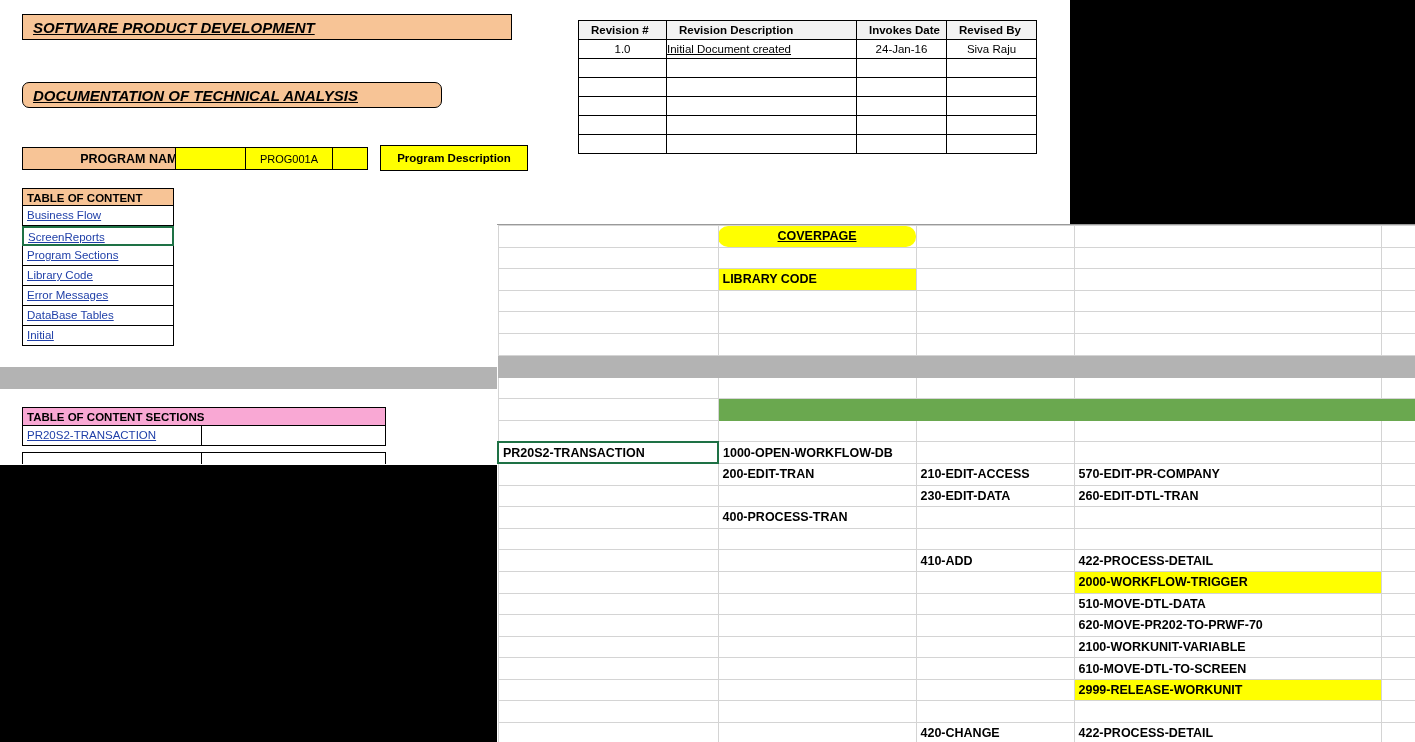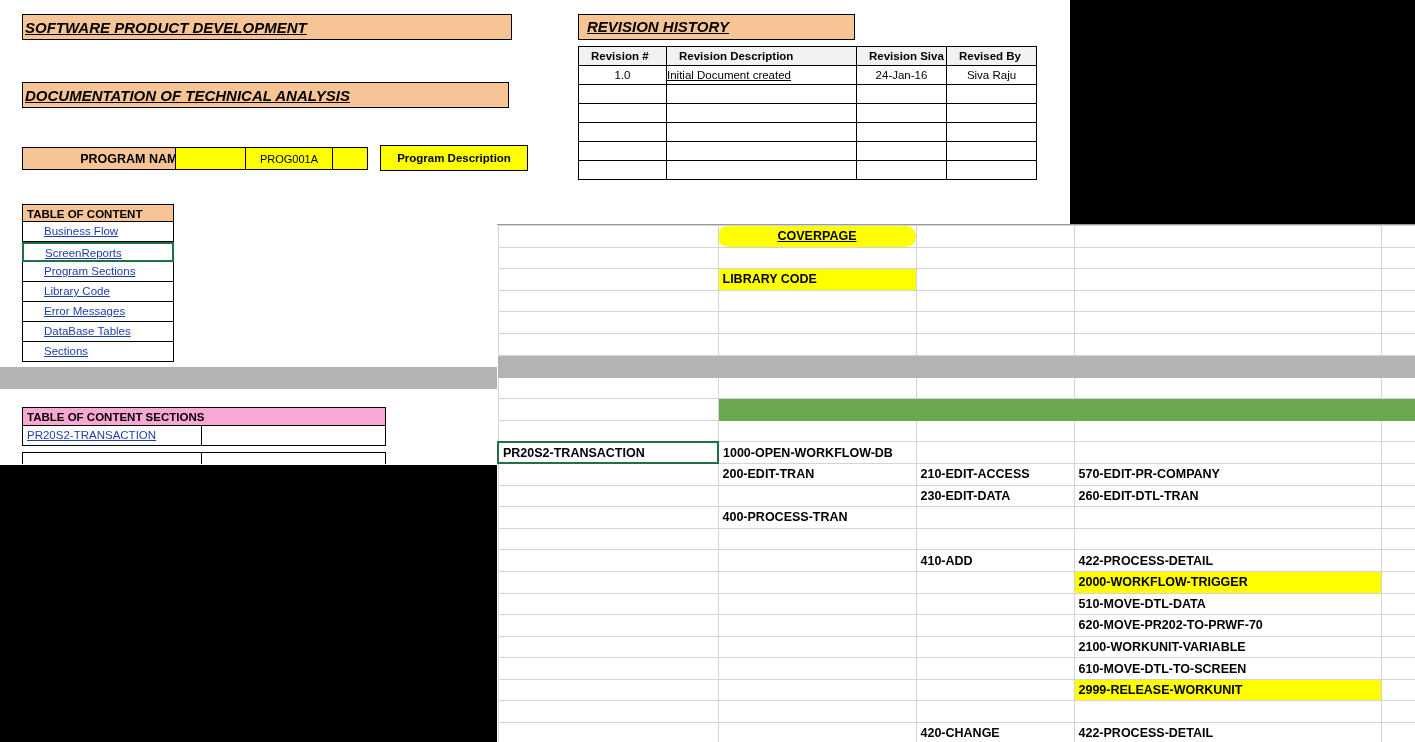--- a/index.html
+++ b/index.html
@@ -29,26 +29,26 @@
   .title-box {
     position: absolute;
     background: #f7c496;
     border: 1px solid #000000;
     font-weight: bold;
     font-style: italic;
     font-size: 15px;
     color: #000000;
     display: flex;
     align-items: center;
-    padding-left: 2px;
+    padding-left: 10px;
     box-sizing: border-box;
     text-decoration: underline;
   }
   #title-spd  { left: 22px;  top: 14px;  width: 490px; height: 26px; }
-  #title-doc  { left: 22px;  top: 82px;  width: 487px; height: 26px; }
+  #title-doc  { left: 22px;  top: 82px;  width: 420px; height: 26px; border-radius: 7px; }
 
   .prog-name-box {
     position: absolute;
     left: 22px; top: 147px; width: 222px; height: 23px;
     background: #f7c496;
     border: 1px solid #000000;
     font-weight: bold;
     font-size: 12.5px;
     display: flex;
     align-items: center;
@@ -97,29 +97,28 @@
   }
   .toc-header {
     background: #f7c496;
     border: 1px solid #000000;
     font-weight: bold;
     font-size: 11.5px;
     height: 18px;
     line-height: 18px;
     padding-left: 4px;
     box-sizing: border-box;
-    margin-top: 16px;
   }
   .toc-item {
     border: 1px solid #000000;
     border-top: none;
     height: 20px;
     line-height: 19px;
     font-size: 11.5px;
-    padding-left: 21px;
+    padding-left: 4px;
     box-sizing: border-box;
     color: #1f3fa8;
     text-decoration: underline;
     background: #ffffff;
   }
   .toc-item.selected {
     border: 2px solid #1e7145;
     color: #1f3fa8;
   }
 
@@ -305,51 +304,50 @@
     <div class="prog-desc-box">Program Description</div>
 
     <div class="toc">
       <div class="toc-header">TABLE OF CONTENT</div>
       <div class="toc-item">Business Flow</div>
       <div class="toc-item selected">ScreenReports</div>
       <div class="toc-item">Program Sections</div>
       <div class="toc-item">Library Code</div>
       <div class="toc-item">Error Messages</div>
       <div class="toc-item">DataBase Tables</div>
-      <div class="toc-item">Sections</div>
+      <div class="toc-item">Initial</div>
     </div>
 
     <div class="gray-band"></div>
 
     <div class="tocs">
       <div class="tocs-header">TABLE OF CONTENT SECTIONS</div>
       <div class="tocs-row">
         <div class="tocs-cell link">PR20S2-TRANSACTION</div>
         <div class="tocs-cell blank"></div>
       </div>
     </div>
     <div class="tocs-partial">
       <div class="cellA"></div>
       <div class="cellB"></div>
     </div>
 
     <div class="rev-wrap">
-      <div class="rev-title">REVISION HISTORY</div>
       <table class="rev">
         <colgroup>
           <col class="rc1">
             <col class="rc2">
             <col class="rc3">
             <col class="rc4">
         </colgroup>
         <tbody>
             <tr>
           <th>Revision #</th>
           <th>Revision Description</th>
-          <th>Revision Siva</th>
+          <th>Invokes Date</th>
           <th>Revised By</th>
         </tr>
         <tr>
           <td>1.0</td>
           <td class="left">Initial Document created</td>
           <td>24-Jan-16</td>
           <td>Siva Raju</td>
         </tr>
         <tr>
           <td></td>

